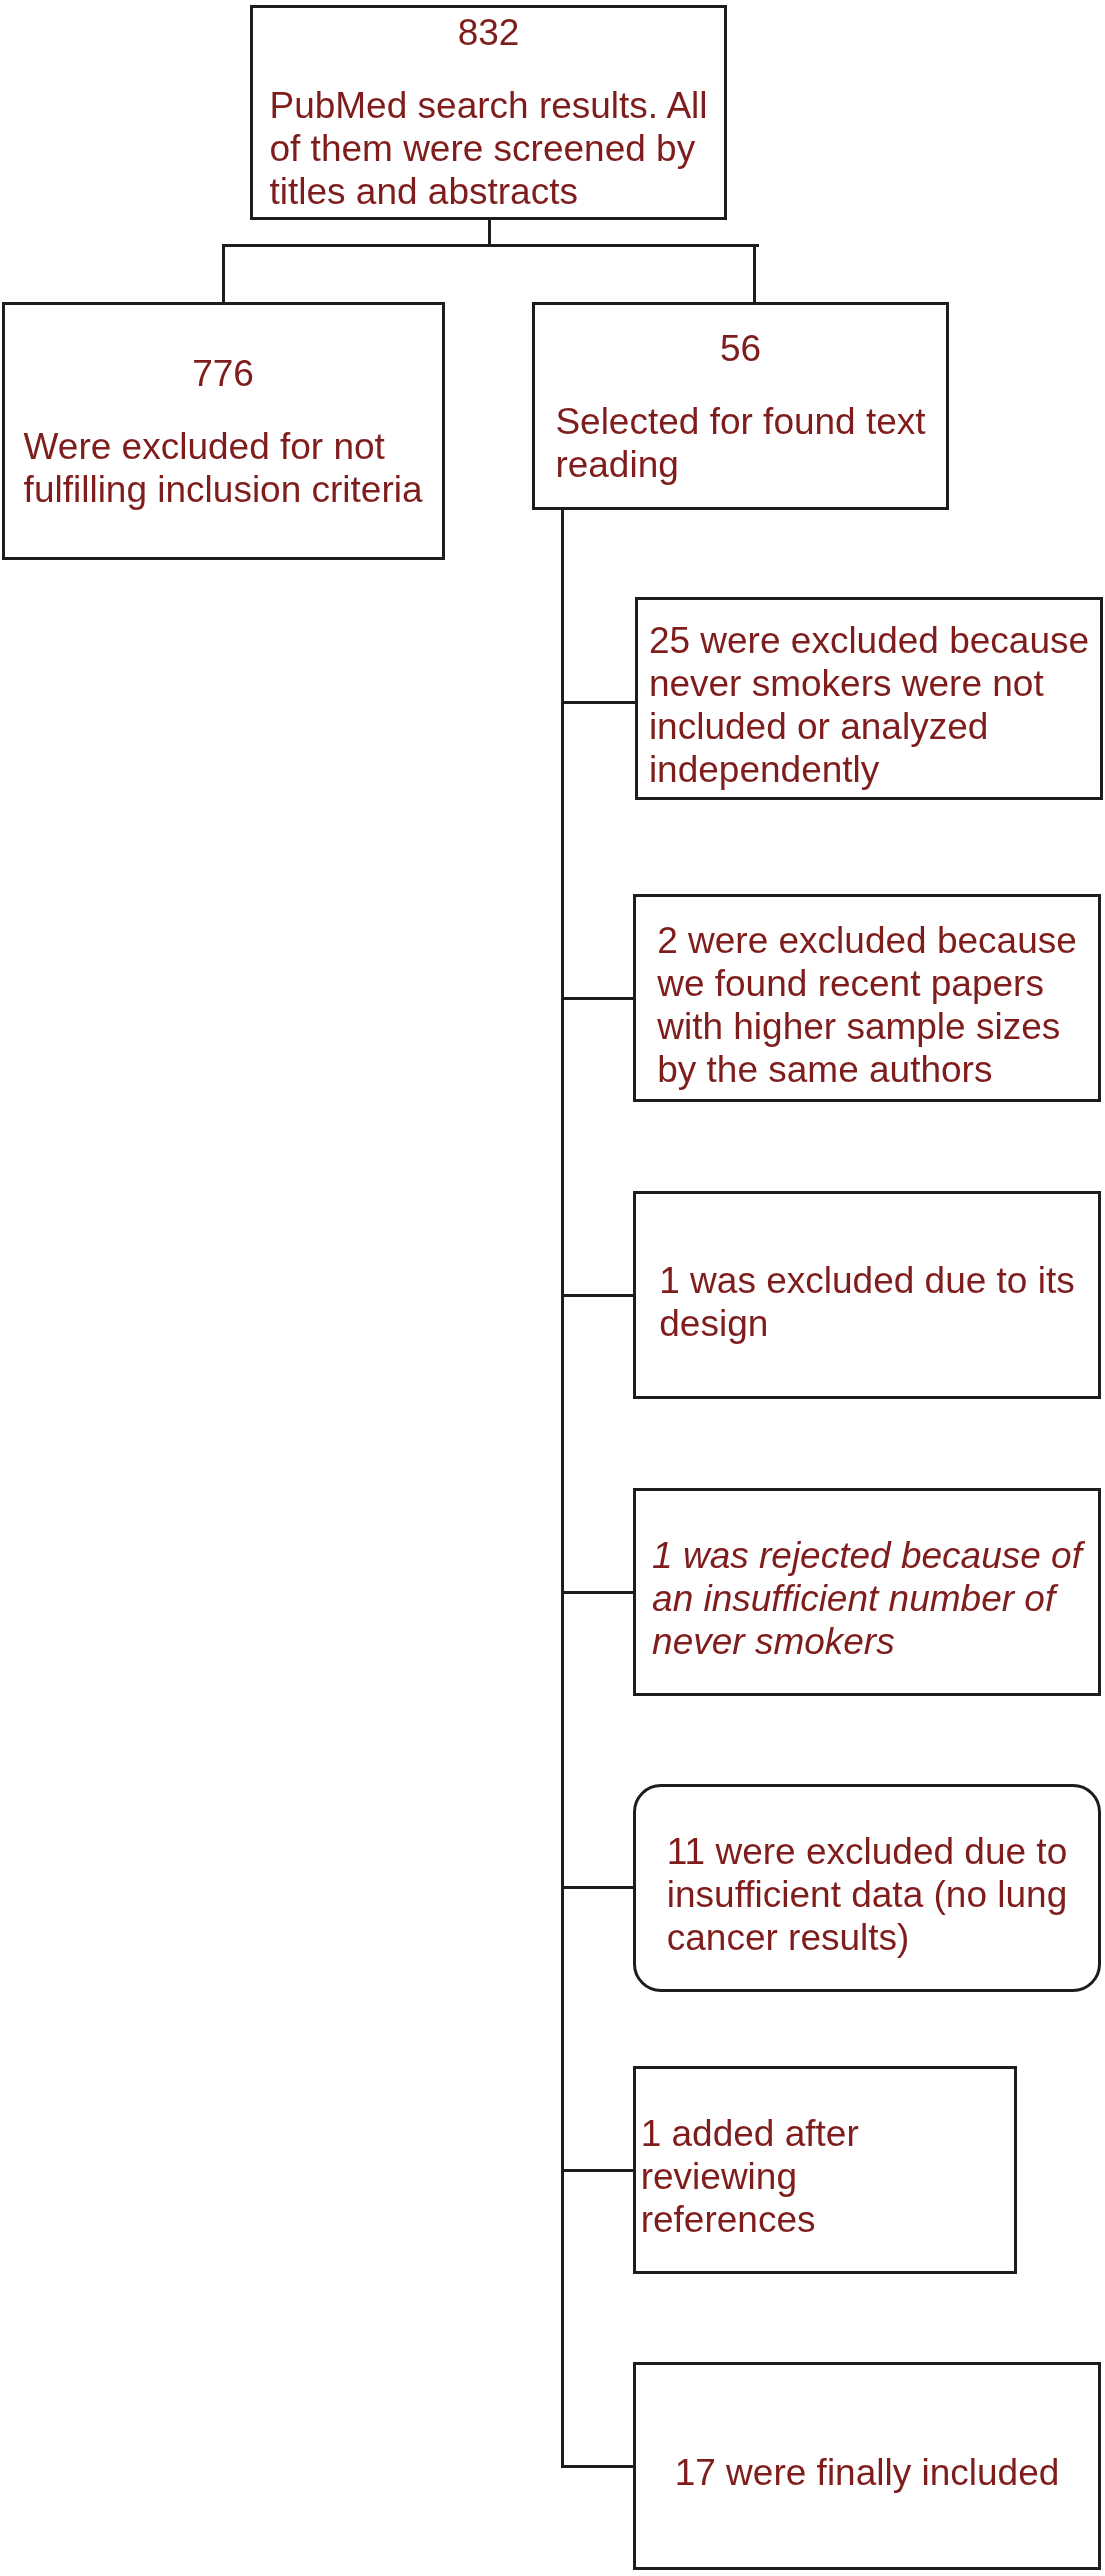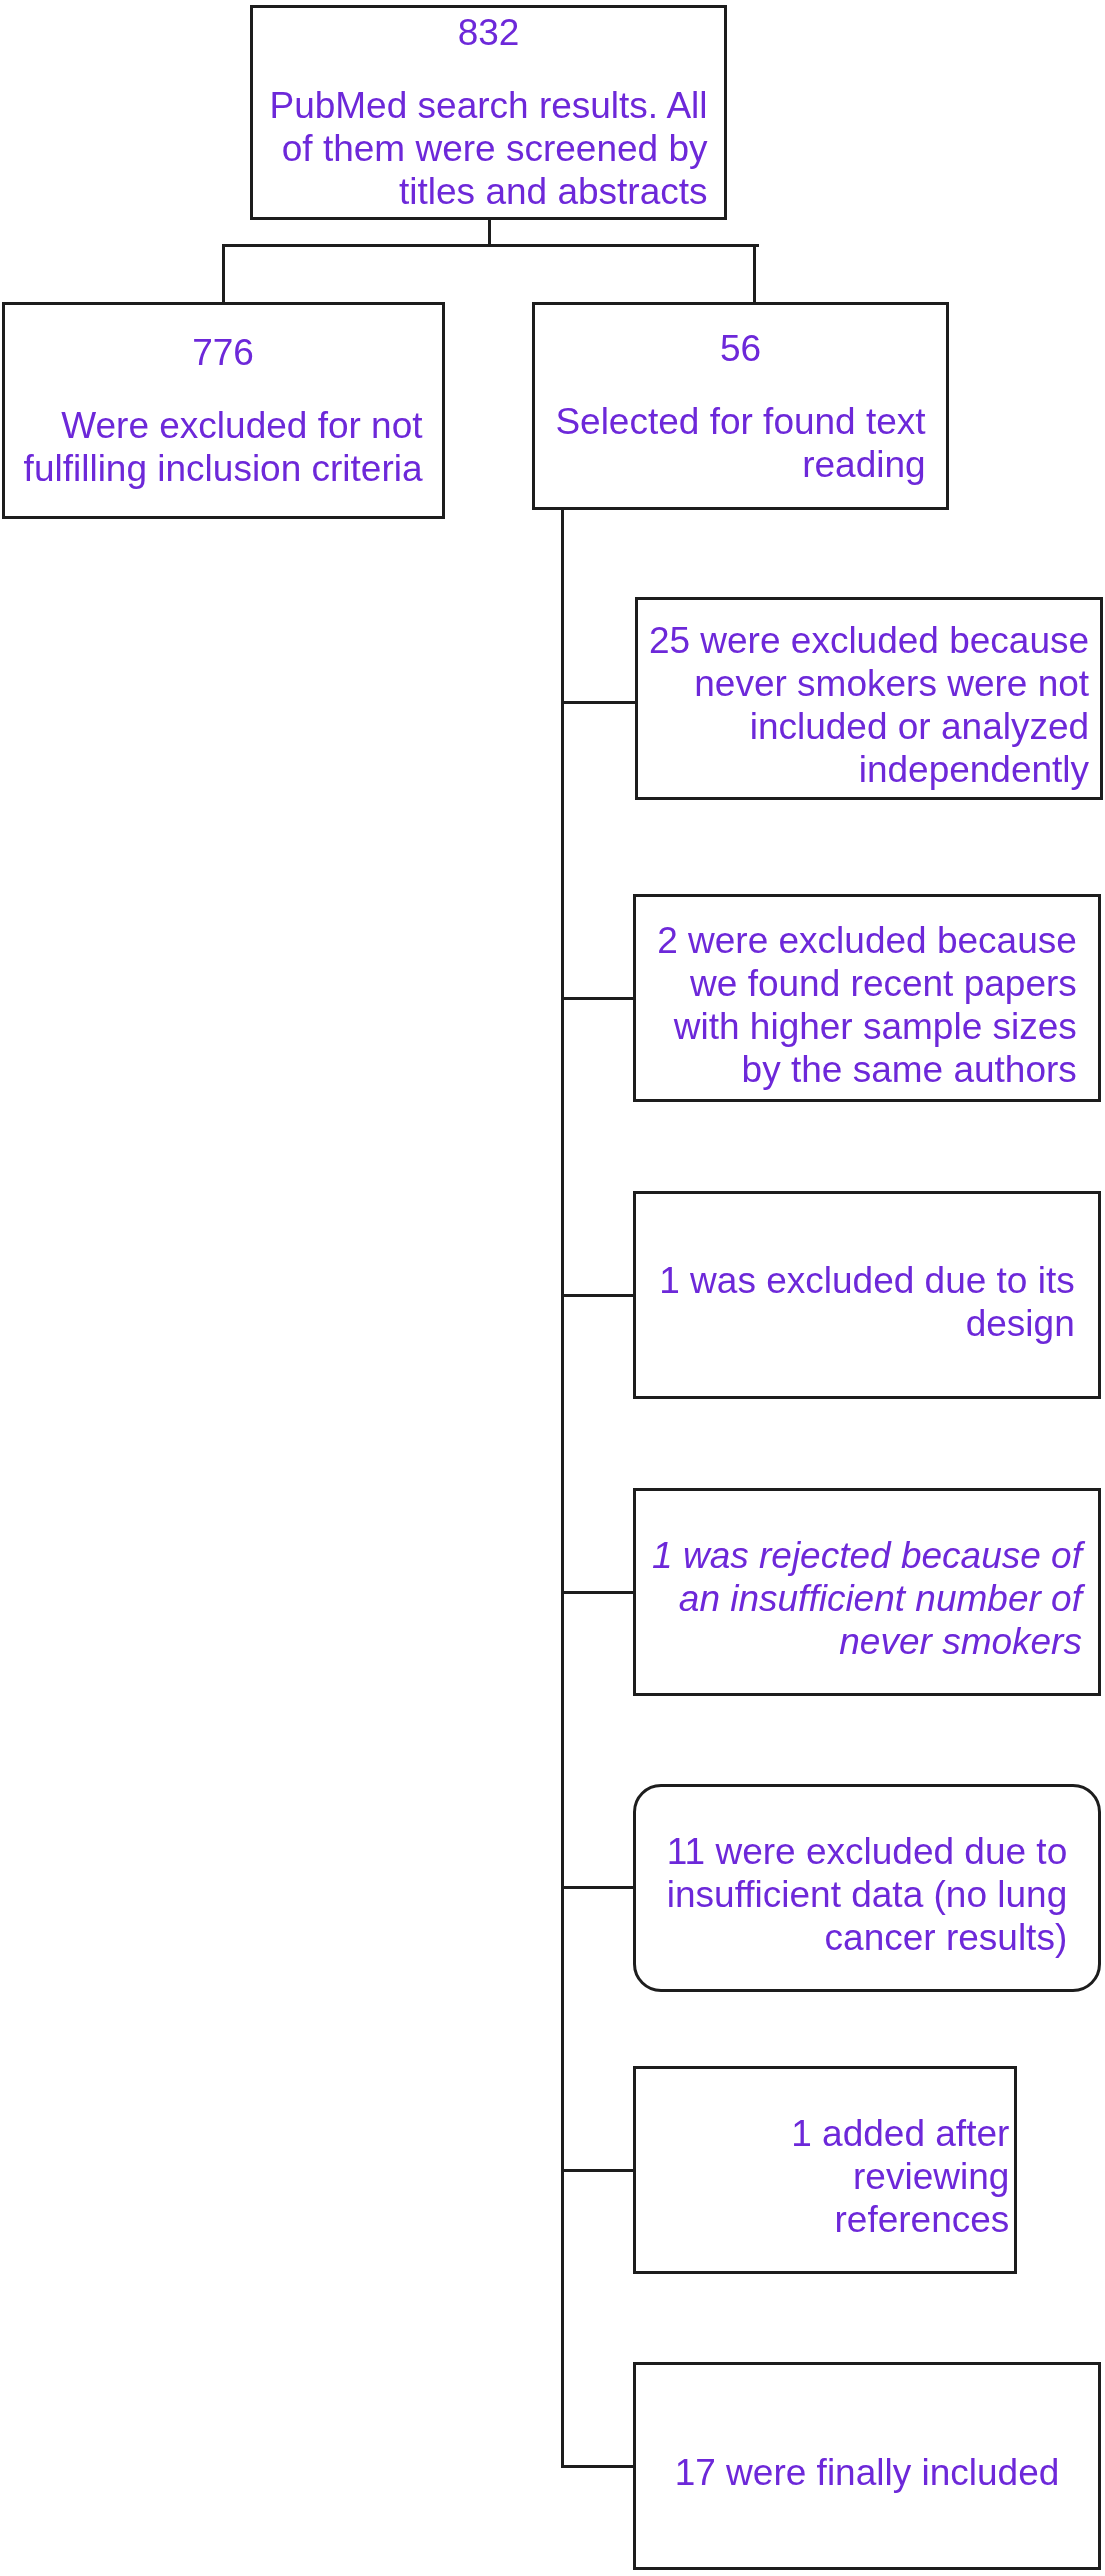--- a/index.html
+++ b/index.html
@@ -18,24 +18,24 @@
   }
   .flow-box {
     position: absolute;
     box-sizing: border-box;
     background: #ffffff;
     border: 3.1px solid #1d1d1d;
     display: flex;
     flex-direction: column;
     align-items: center;
     justify-content: center;
-    text-align: right;
+    text-align: left;
     font-size: 37px;
     line-height: 43px;
-    color: #6d28d9;
+    color: #7f1d1d;
     padding: 0 4.7px;
   }
   .flow-box .num {
     margin-bottom: 17px;
   }
   .flow-box .txt {
     white-space: pre-line;
     margin-top: 13px;
   }
   .line {
@@ -61,21 +61,21 @@
   <div class="line" style="left:561px; top:2169px; width:74px; height:3.1px;"></div>
   <div class="line" style="left:561px; top:2465px; width:74px; height:3.1px;"></div>
 
   <div class="flow-box" style="left:250px; top:4.7px; width:477px; height:215px;">
     <div class="num">832</div>
     <div class="txt">PubMed search results. All
 of them were screened by
 titles and abstracts</div>
   </div>
 
-  <div class="flow-box" style="left:1.6px; top:302px; width:443px; height:217px;">
+  <div class="flow-box" style="left:1.6px; top:302px; width:443px; height:258px;">
     <div class="num">776</div>
     <div class="txt">Were excluded for not
 fulfilling inclusion criteria</div>
   </div>
 
   <div class="flow-box" style="left:532px; top:302px; width:417px; height:208px;">
     <div class="num">56</div>
     <div class="txt">Selected for found text
 reading</div>
   </div>

